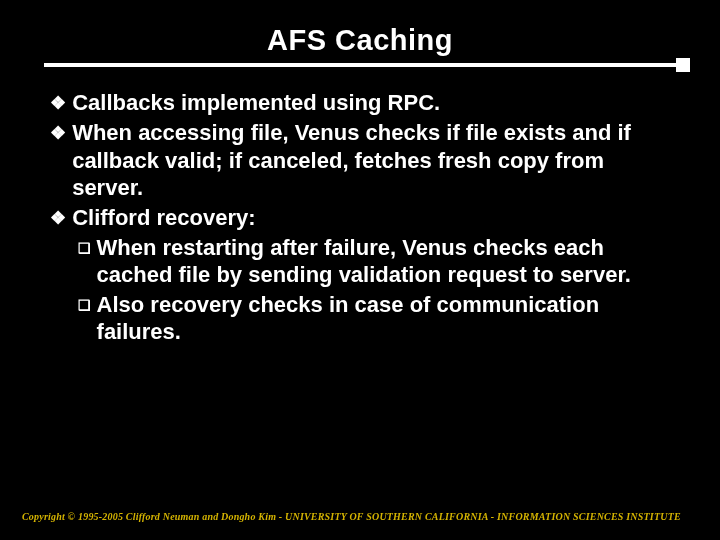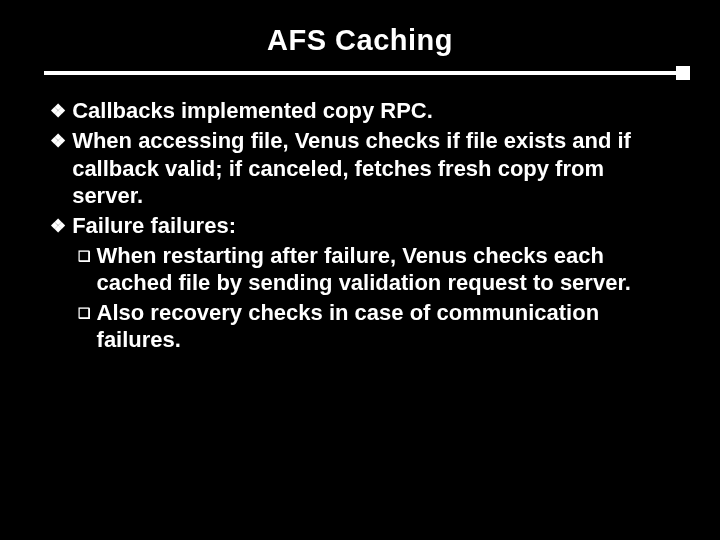--- a/index.html
+++ b/index.html
@@ -16,21 +16,21 @@
     height: 540px;
     position: relative;
     box-sizing: border-box;
   }
   .title {
     color: #ffffff;
     font-weight: bold;
     font-size: 29px;
     text-align: center;
     padding-top: 24px;
-    padding-bottom: 14px;
+    padding-bottom: 6px;
     letter-spacing: 0.5px;
   }
   .rule-wrap {
     padding: 0 44px 0 44px;
     position: relative;
   }
   .rule {
     height: 4px;
     background: #ffffff;
   }
@@ -99,40 +99,41 @@
 
   <div class="rule-wrap">
     <div class="rule"></div>
     <div class="rule-cap"></div>
   </div>
 
   <div class="content">
 
     <div class="l1">
       <span class="bullet">❖</span>
-      <span class="txt">Callbacks implemented copy RPC.</span>
+      <span class="txt">Callbacks implemented using RPC.</span>
     </div>
 
     <div class="l1">
       <span class="bullet">❖</span>
       <span class="txt">When accessing file, Venus checks if file exists and if callback valid; if canceled, fetches fresh copy from server.</span>
     </div>
 
     <div class="l1">
       <span class="bullet">❖</span>
-      <span class="txt">Failure failures:</span>
+      <span class="txt">Clifford recovery:</span>
     </div>
 
     <div class="subwrap">
       <div class="l2">
         <span class="bullet">❑</span>
         <span class="txt">When restarting after failure, Venus checks each cached file by sending validation request to server.</span>
       </div>
       <div class="l2">
         <span class="bullet">❑</span>
         <span class="txt">Also recovery checks in case of communication failures.</span>
       </div>
     </div>
 
   </div>
 
+  <div class="footer">Copyright © 1995-2005 Clifford Neuman and Dongho Kim - UNIVERSITY OF SOUTHERN CALIFORNIA - INFORMATION SCIENCES INSTITUTE</div>
 
 </div>
 
 </body></html>

